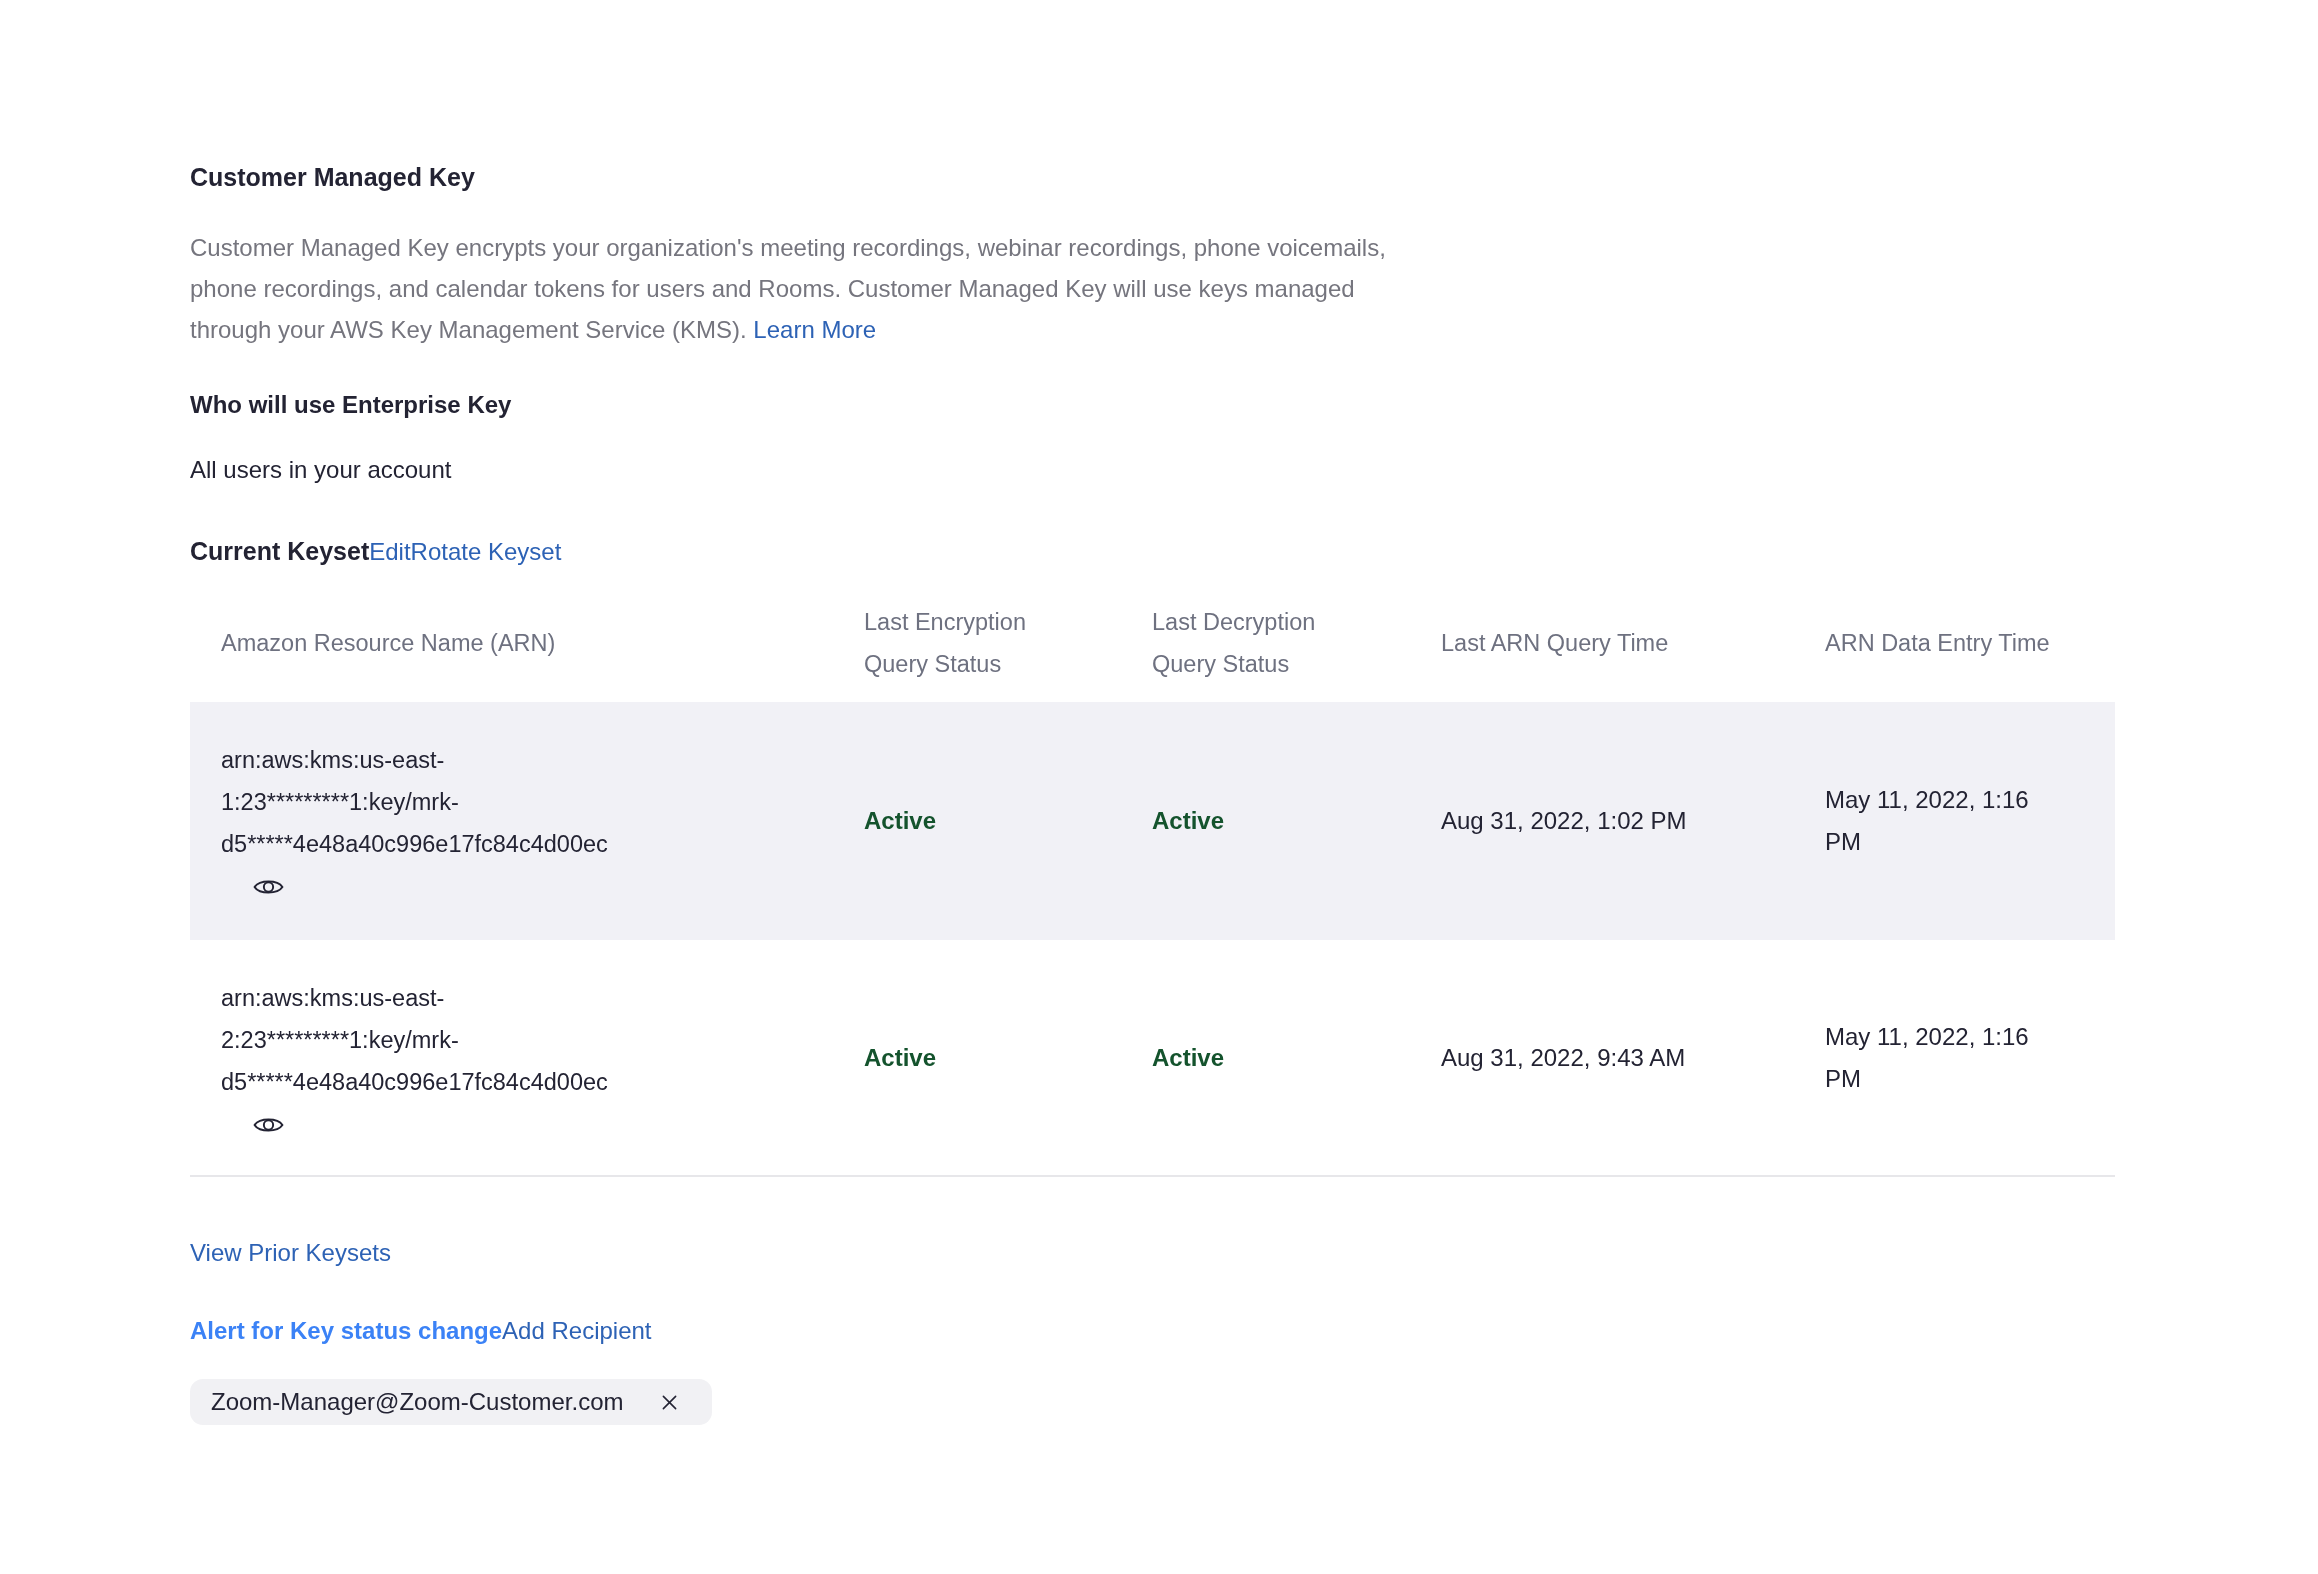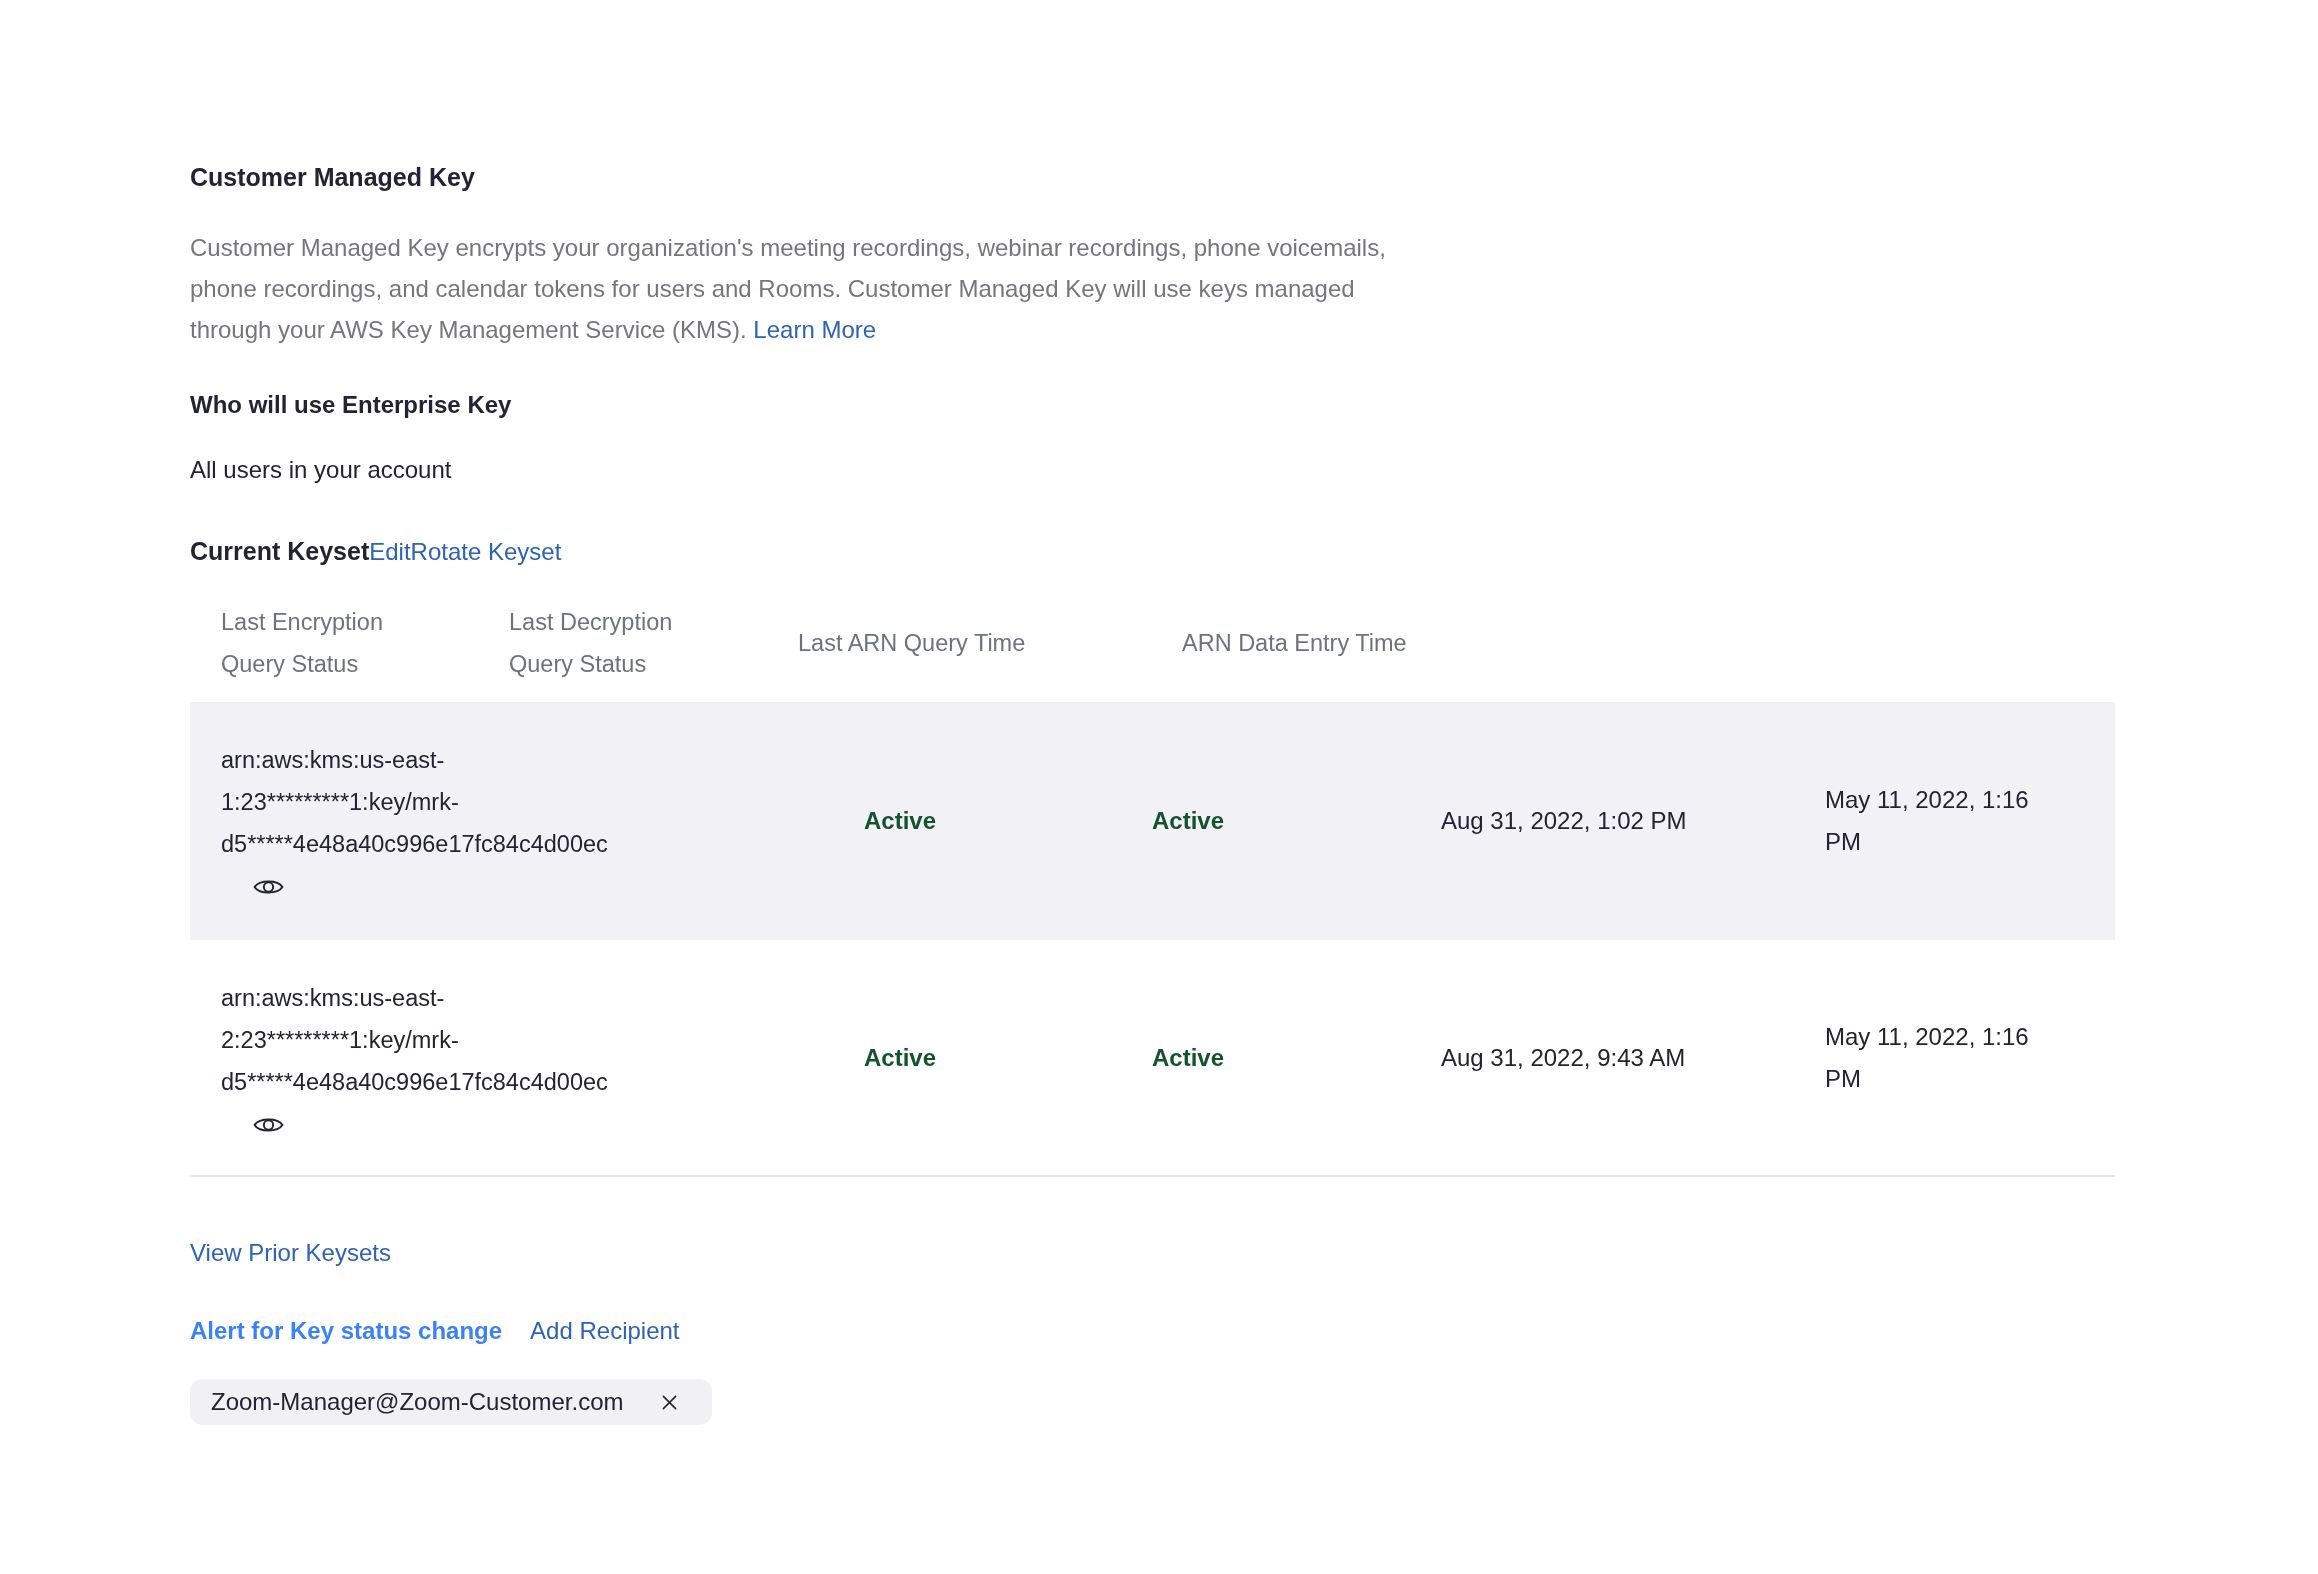--- a/index.html
+++ b/index.html
@@ -121,21 +121,21 @@
 
   .alert-row {
     margin-top: 47px;
     display: flex; align-items: baseline;
   }
   .alert-heading {
     margin: 0;
     font-size: 24px; line-height: 32px; font-weight: 700;
     color: #3b82f6;
   }
-  .link-add-recipient { margin-left: 28px; font-size: 24px; }
+  .link-add-recipient { font-size: 24px; }
 
   .chip {
     margin-top: 32px;
     display: inline-flex; align-items: center;
     height: 46px;
     background: #f1f1f4;
     border-radius: 13px;
     padding: 0 32px 0 21px;
     font-size: 24px; color: #232333;
   }
@@ -163,20 +163,21 @@
 
   <div class="keyset-row">
     <h2 class="keyset-heading">Current Keyset</h2>
     <a class="link link-edit">Edit</a>
     <a class="link link-rotate">Rotate Keyset</a>
   </div>
 
   <div class="arn-table">
 
     <div class="thead">
+      <div class="th c1">Amazon Resource Name (ARN)</div>
       <div class="th c2">Last Encryption Query Status</div>
       <div class="th c3">Last Decryption Query Status</div>
       <div class="th c4">Last ARN Query Time</div>
       <div class="th c5">ARN Data Entry Time</div>
     </div>
 
     <div class="trow trow--shaded">
       <div class="cell c1">
         <div class="arn-text">
           <span class="arn-line">arn:aws:kms:us-east-</span>

